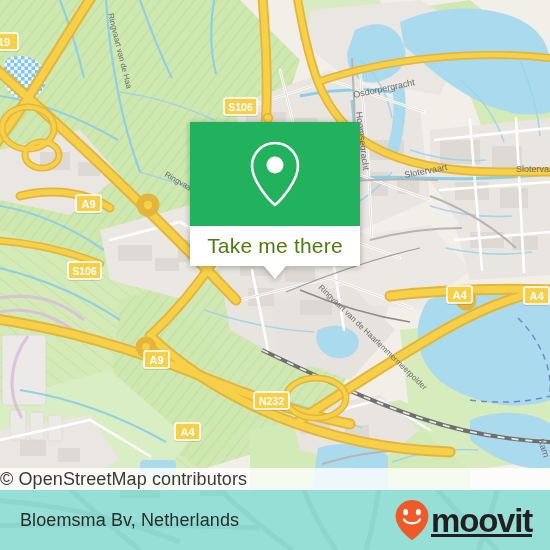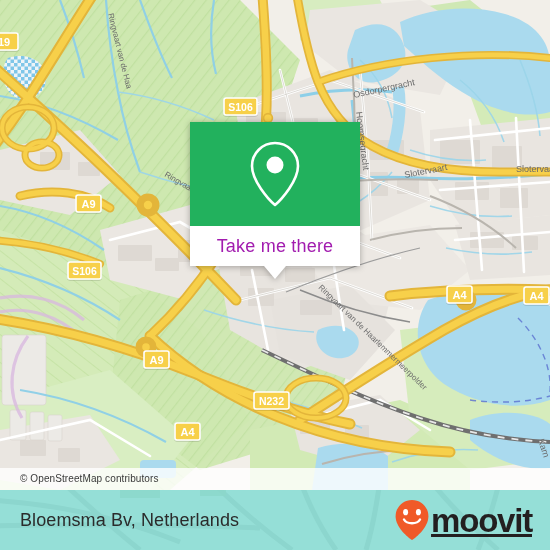--- a/index.html
+++ b/index.html
@@ -21,23 +21,23 @@
   }
   #map svg{position:absolute;left:0;top:0;display:block;}
 
   .attrib{
     position:absolute;
     left:0;bottom:0;
     width:100%;
     height:22px;
     line-height:22px;
     background:rgba(255,255,255,0.80);
-    font-size:10px;
+    font-size:18px;
     color:#3a3a3a;
-    padding-left:20px;
+    padding-left:0;
     box-sizing:border-box;
     letter-spacing:0.1px;
     white-space:nowrap;
   }
 
   
   #callout{
     position:absolute;
     left:190px;top:122px;
     width:170px;
@@ -46,22 +46,22 @@
   }
   #callout .card-top{
     background:#22b15d;
     height:104px;
     display:flex;align-items:center;justify-content:center;
   }
   #callout .card-bottom{
     background:#ffffff;
     height:40px;
     display:flex;align-items:center;justify-content:center;
-    font-size:18px;
-    color:#a21caf;
+    font-size:21px;
+    color:#4d7c0f;
     letter-spacing:0.2px;
   }
   #callout .tail{
     position:absolute;
     left:50%;margin-left:-11px;
     top:144px;
     width:0;height:0;
     border-left:11px solid transparent;
     border-right:11px solid transparent;
     border-top:13px solid #ffffff;

